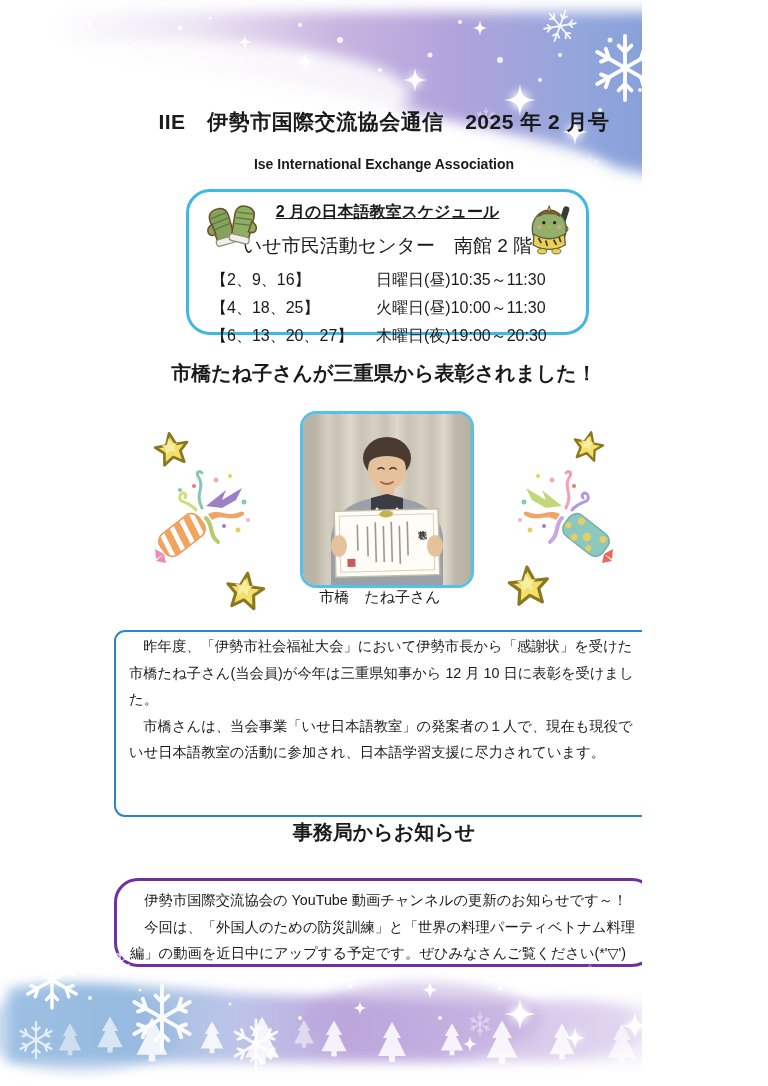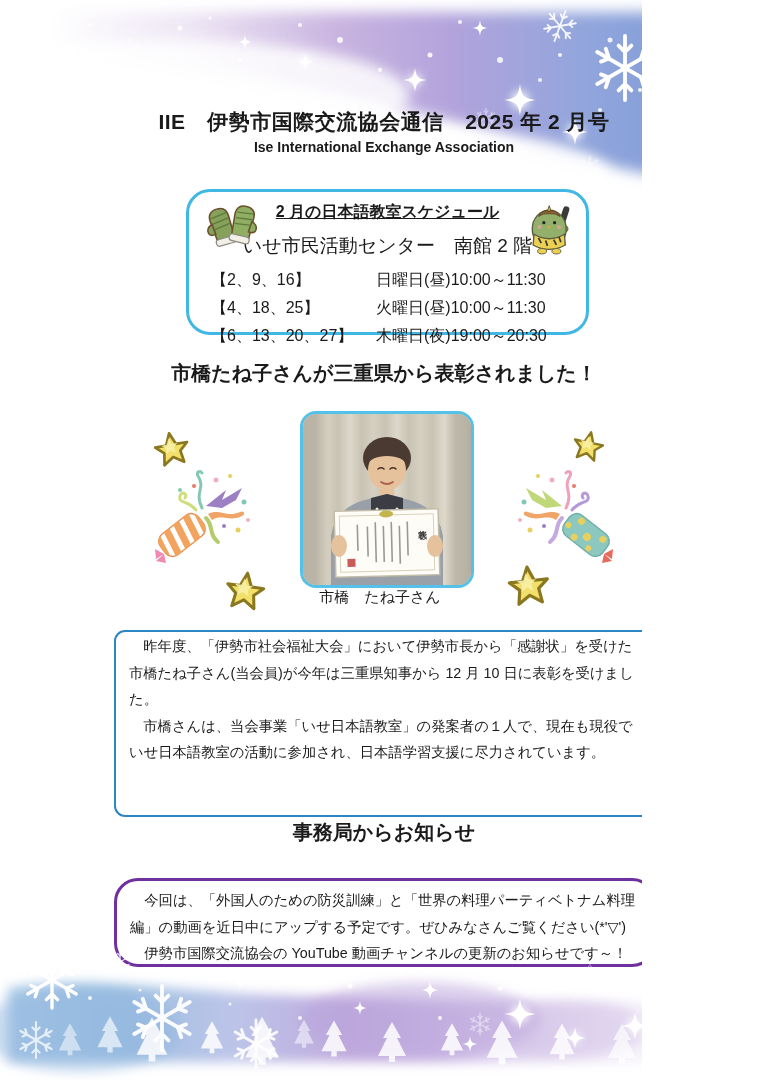--- a/index.html
+++ b/index.html
@@ -6,21 +6,21 @@
   #page{position:relative;width:642px;height:1086px;background:#fff;overflow:hidden;
         font-family:"Liberation Sans","DejaVu Sans",sans-serif;color:#1a1a1a;}
   .abs{position:absolute;}
   svg{display:block;}
   
   #band-top{left:0;top:0;width:768px;height:200px;}
   #band-bottom{left:0;top:948px;width:768px;height:132px;}
   
   #title-block{left:0;top:108px;width:768px;text-align:center;}
   #page-title{font-size:21px;font-weight:bold;letter-spacing:.5px;}
-  #page-subtitle{font-size:14px;font-weight:bold;margin-top:3px;}
+  #page-subtitle{font-size:14px;font-weight:bold;margin-top:20px;}
   
   #schedule-box{left:186px;top:189px;width:397px;height:140px;border:3px solid #41b8e4;
     border-radius:24px;background:#fff;}
   #schedule-head{position:relative;text-align:center;padding-top:10px;}
   #schedule-title{font-size:16px;font-weight:bold;text-decoration:underline;}
   #schedule-location{font-size:19px;margin-top:10px;}
   #mittens{position:absolute;left:14px;top:10px;width:58px;height:52px;}
   #mascot{position:absolute;right:10px;top:6px;width:50px;height:60px;}
   #schedule-rows{margin-top:7px;padding:0 24px 0 22px;}
   .sched-row{display:flex;font-size:16px;line-height:28px;}
@@ -163,21 +163,21 @@
         <path d="M24,31 L28,31 L26,34 Z" fill="#e8a83e"></path>
         <circle cx="15" cy="32" r="2.5" fill="#f0a0a0" opacity=".7"></circle>
           <circle cx="37" cy="32" r="2.5" fill="#f0a0a0" opacity=".7"></circle>
         <ellipse cx="18" cy="59" rx="5" ry="3" fill="#ecd052" stroke="#5c5c40"></ellipse>
         <ellipse cx="34" cy="59" rx="5" ry="3" fill="#ecd052" stroke="#5c5c40"></ellipse>
       </svg>
     </div>
     <div id="schedule-rows">
       <div class="sched-row">
         <span class="sched-dates">【2、9、16】</span>
-        <span class="sched-time">日曜日(昼)10:00～11:30</span>
+        <span class="sched-time">日曜日(昼)10:35～11:30</span>
       </div>
       <div class="sched-row">
         <span class="sched-dates">【4、18、25】</span>
         <span class="sched-time">火曜日(昼)10:00～11:30</span>
       </div>
       <div class="sched-row">
         <span class="sched-dates">【6、13、20、27】</span>
         <span class="sched-time">木曜日(夜)19:00～20:30</span>
       </div>
     </div>
@@ -317,22 +317,22 @@
   </div>
   <div id="photo-caption" class="abs">市橋　たね子さん</div>
 
   <div id="article-box" class="abs">
     <p>昨年度、「伊勢市社会福祉大会」において伊勢市長から「感謝状」を受けた市橋たね子さん(当会員)が今年は三重県知事から 12 月 10 日に表彰を受けました。</p>
     <p>市橋さんは、当会事業「いせ日本語教室」の発案者の１人で、現在も現役でいせ日本語教室の活動に参加され、日本語学習支援に尽力されています。</p>
   </div>
 
   <div id="notice-heading" class="abs section-heading">事務局からお知らせ</div>
   <div id="notice-box" class="abs">
+    <p>伊勢市国際交流協会の YouTube 動画チャンネルの更新のお知らせです～！</p>
     <p>今回は、「外国人のための防災訓練」と「世界の料理パーティベトナム料理編」の動画を近日中にアップする予定です。ぜひみなさんご覧ください(*'▽')</p>
-    <p>伊勢市国際交流協会の YouTube 動画チャンネルの更新のお知らせです～！</p>
   </div>
 
   <svg id="band-bottom" class="abs" viewBox="0 0 768 132" aria-hidden="true">
     <defs>
       <linearGradient id="gBot" x1="0" y1="0" x2="1" y2="0">
         <stop offset="0" stop-color="#a9c9e6"></stop>
           <stop offset=".15" stop-color="#9dc0e2"></stop>
         <stop offset=".3" stop-color="#bcc4e8"></stop>
           <stop offset=".45" stop-color="#c0abde"></stop>
         <stop offset=".58" stop-color="#cdbce6"></stop>

